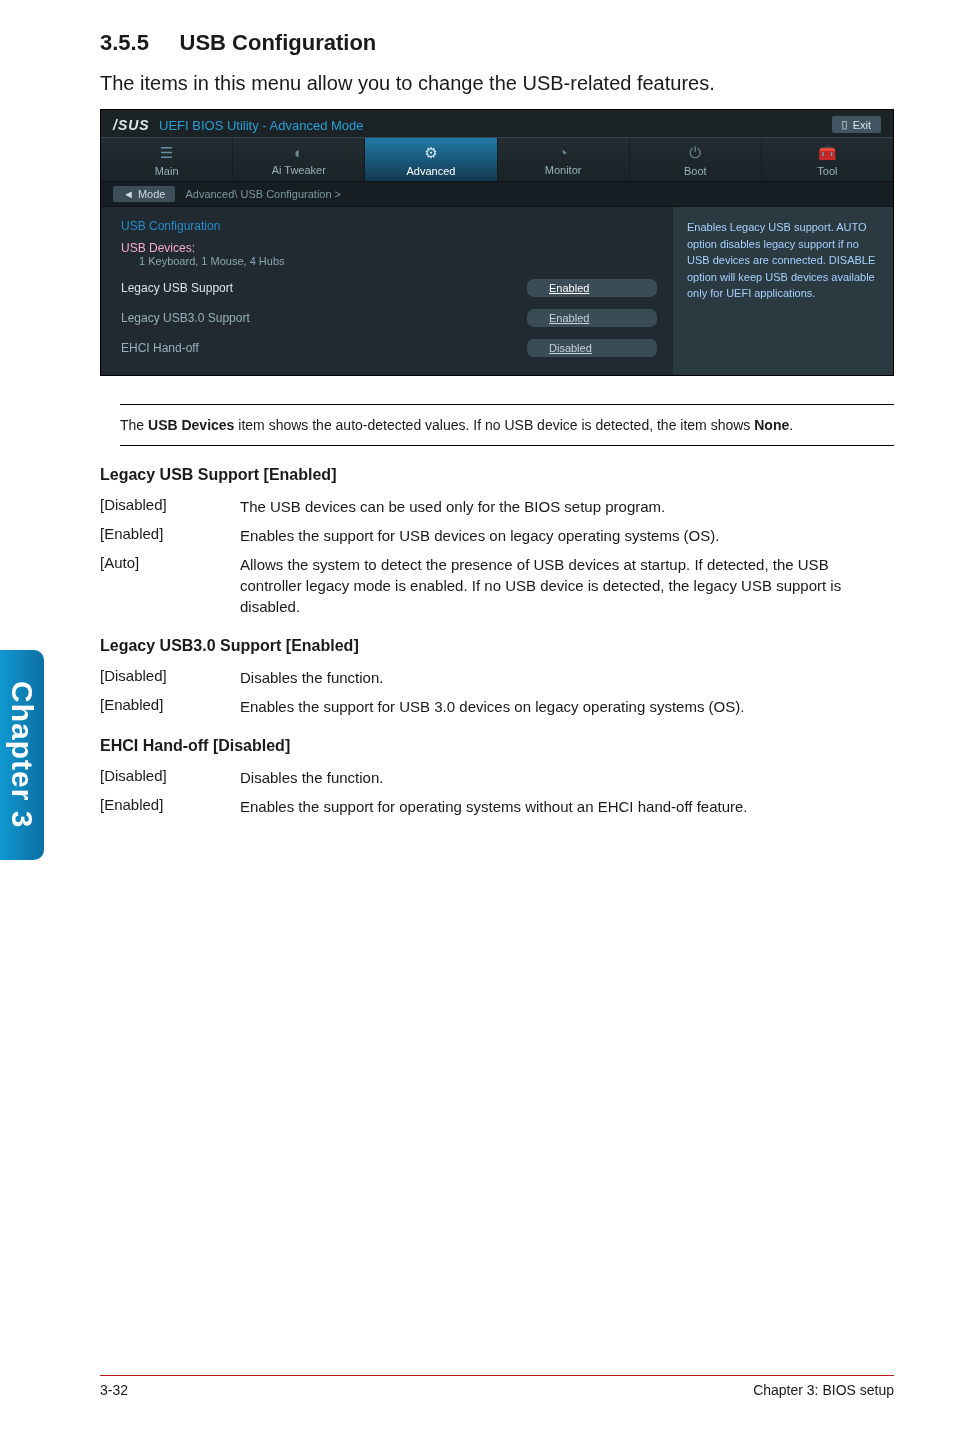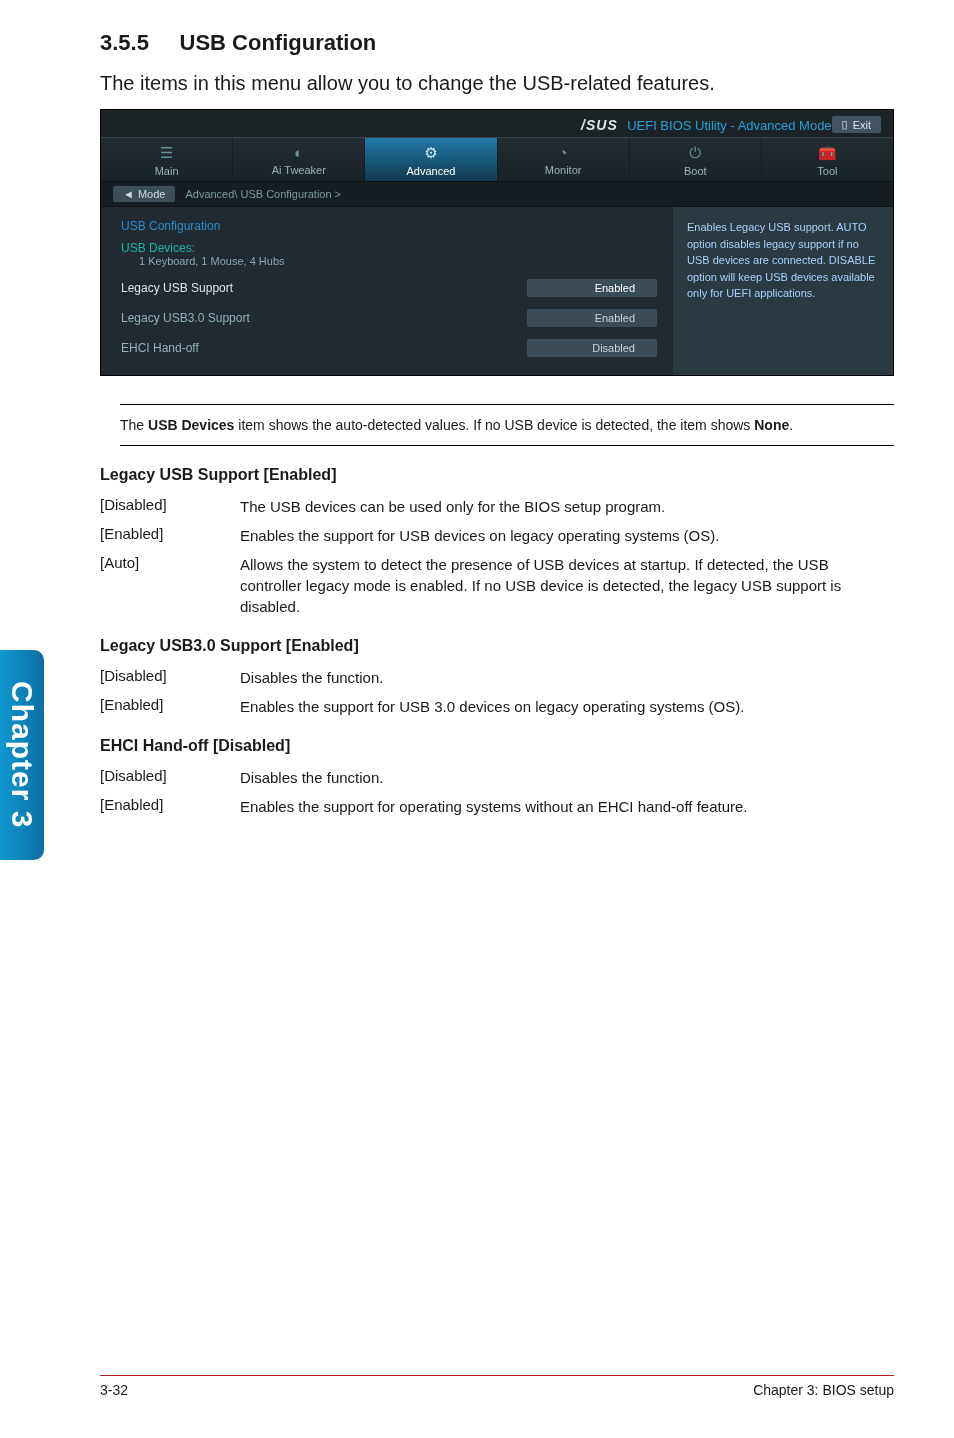--- a/index.html
+++ b/index.html
@@ -39,21 +39,21 @@
   
   .bios {
     width: 794px;
     background: #202a30;
     border: 1px solid #000;
     font-size: 12px;
     color: #a9c0cc;
     margin-bottom: 28px;
   }
   .bios-top {
-    display:flex; align-items:center; justify-content:flex-end;
+    display:flex; align-items:center; justify-content:space-between;
     padding: 6px 12px 4px 12px;
     background: #1b2327;
   }
   .asus-logo { font-style: italic; font-weight: bold; letter-spacing:1px; color:#dfe6ea; font-size:14px;}
   .bios-title-text { color:#299ed6; font-size:13px; margin-left:6px; font-weight:normal; }
   .exit-btn {
     background:#415560;
     color:#d8e5ec;
     font-size:11px;
     padding:2px 10px;
@@ -98,37 +98,38 @@
   .bios-main{ flex:1; padding:12px 16px 18px 20px; }
   .bios-side{
     width: 220px;
     background:#2b3940;
     padding:12px 14px;
     font-size:11px;
     color:#a5d1ff;
     line-height:1.5;
   }
   .group-title{ color:#288cce; font-size:12px; margin-bottom:4px;}
-  .group-sub{ color:#14b8a6; font-size:12px; margin-top:8px;}
+  .group-sub{ color:#f9a8d4; font-size:12px; margin-top:8px;}
   .indent{ color:#8aa6b2; margin-left:18px; font-size:11px;}
   .row {
     display:flex; justify-content:space-between;
     align-items:center;
     margin-top:12px;
     color:#97b0bb;
     font-size:12px;
   }
   .row .pill{
     min-width:130px;
-    text-align:right;
+    text-align:left;
     background:#3a4c56;
     padding:3px 22px;
-    border-radius:2px;
+    border-radius:7px;
     color:#c6d4da;
     font-size:11px;
+    text-decoration:underline;
   }
   .row.hl{ color:#d8e4ea; }
   .row.hl .pill{ background:#3a4c56; color:#fff; }
   
   .note-wrap{
     display:flex; gap:20px; align-items:flex-start;
     margin:12px 0 20px 0;
   }
   .note-rule{ border-top:1px solid #000; border-bottom:1px solid #000; padding:10px 0; flex:1; font-size:14px; line-height:1.45;}
   

